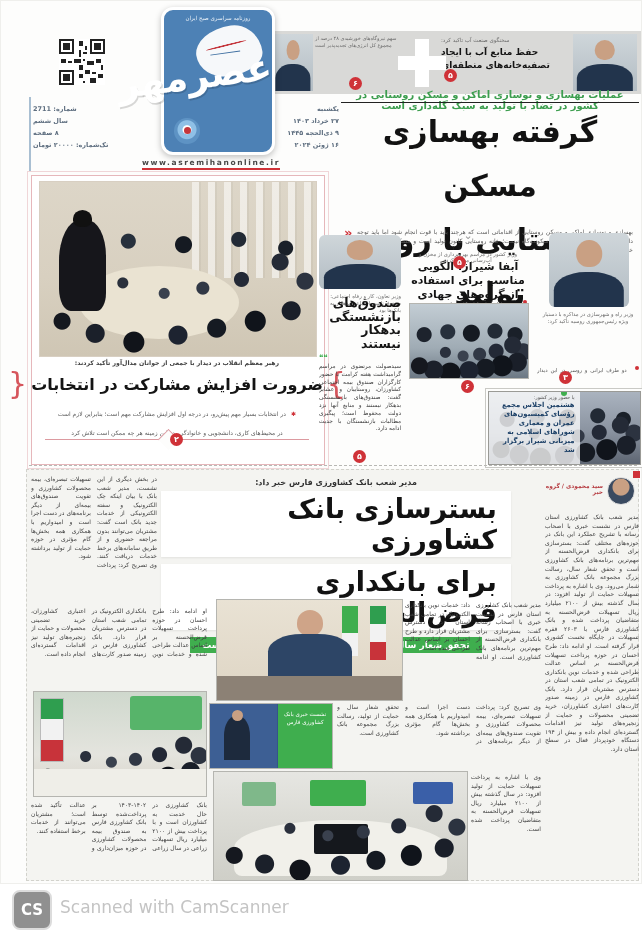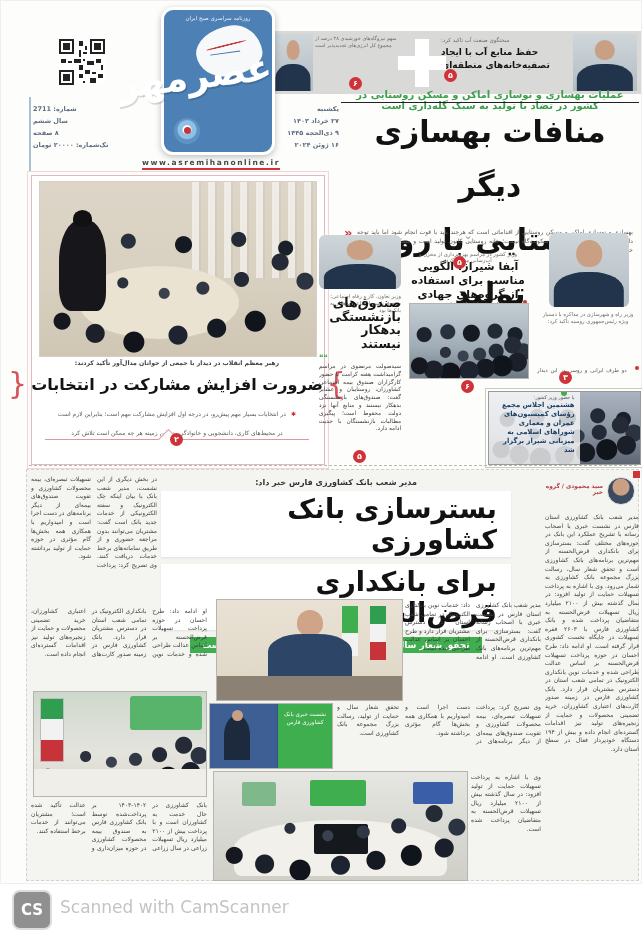--- a/index.html
+++ b/index.html
@@ -168,21 +168,21 @@
     </div>
 
     <div class="abs" style="left:100px;top:149px;width:220px;text-align:center;direction:ltr;">
       <span class="under-red" style="font-size:7.5px;font-weight:bold;color:#474747;letter-spacing:1.6px;">www.asremihanonline.ir</span><br>
       <span class="under-red" style="font-size:7.5px;font-weight:bold;color:#474747;letter-spacing:1.2px;">asremihandaily@gmail.com</span>
     </div>
 
     <div class="abs" style="left:340px;top:88px;width:298px;text-align:center;font-size:10px;font-weight:bold;color:#3d9e4f;">عملیات بهسازی و نوسازی اماکن و مسکن روستایی در کشور در تضاد با تولید به سبک گله‌داری است</div>
     <div class="abs" style="left:340px;top:101px;width:298px;height:0;border-top:1.5px solid #222;"></div>
     <div class="abs" style="left:340px;top:104px;width:298px;text-align:center;font-weight:900;color:#121212;font-size:30px;line-height:54px;letter-spacing:-1px;">
-      <div>منافات بهسازی دیگر</div>
+      <div>گرفته بهسازی مسکن</div>
       <div>روستایی با روح تولید</div>
     </div>
     <div class="abs" style="left:343px;top:224px;color:#cf3238;font-size:13px;font-weight:bold;">«</div>
     <div class="abs" style="left:346px;top:240px;width:5px;height:12px;background:#9a9a9a;"></div>
     <div class="txt" style="left:356px;top:226px;width:276px;height:26px;font-size:6px;line-height:9px;color:#5a5a5a;">بهسازی و نوسازی اماکن و مسکن روستایی از اقداماتی است که هرچند باید با قوت انجام شود اما باید توجه داشت که خانه روستایی تنها یک سکونت‌گاه نیست؛ خانه روستایی کانون تولید است و مسکن ایرانی باید در خدمت تولید باشد.</div>
     <div class="pg" style="left:452px;top:255px;">۵</div>
 
     <div class="frame"></div>
     <div class="ph" style="left:38px;top:180px;width:276px;height:174px;background:linear-gradient(180deg,#ddd6c8 0%,#d8d0c0 55%,#cfc6b4 100%);border:1px solid #d8cfc2;">
       <div class="wallpanels"></div>

